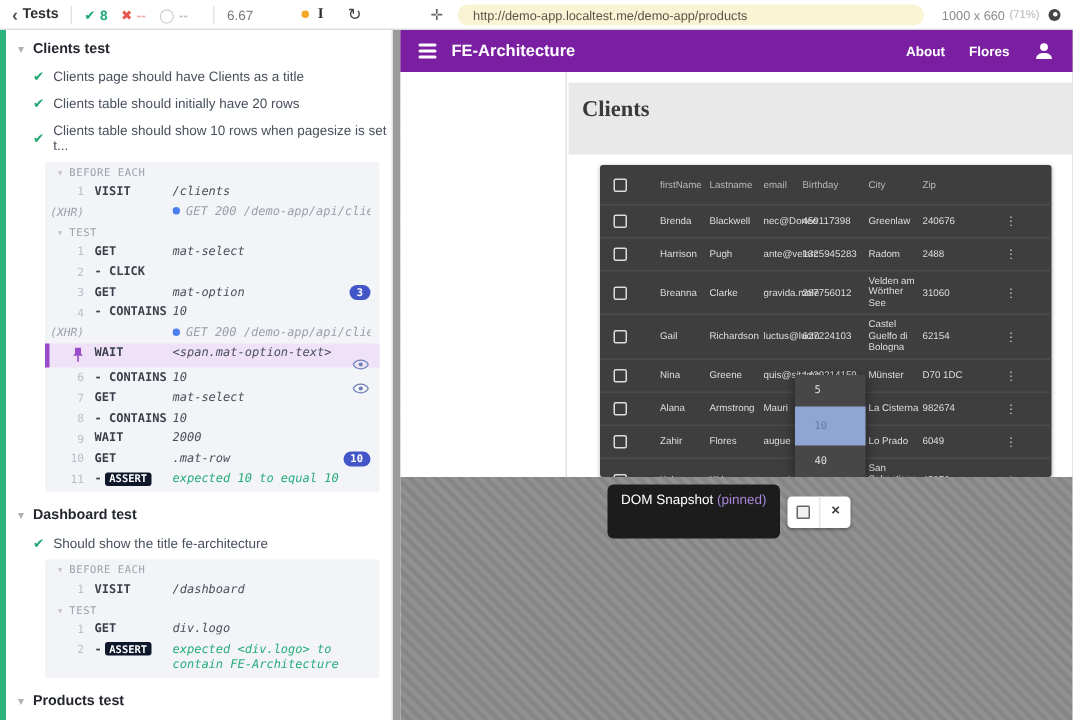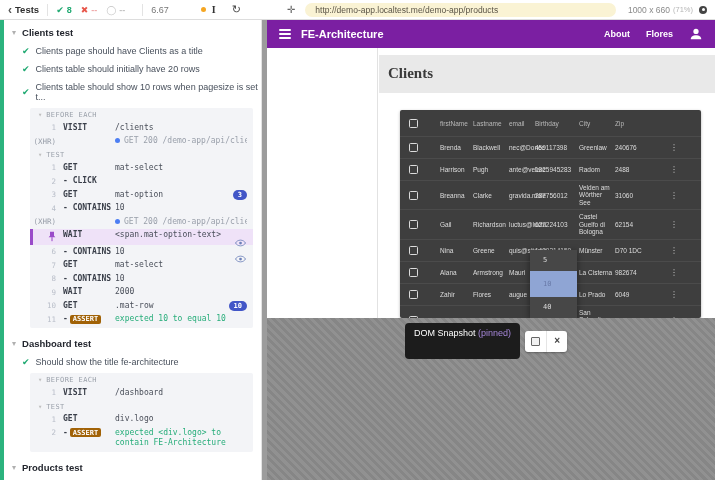--- a/index.html
+++ b/index.html
@@ -44,51 +44,51 @@
   .test-check { color:#1fa971; font-size:9px; }
   .test-title { font-size:9px; color:#48505c; }
   .hooks { margin:2px 8px 6px 26px; background:#f3f4f7; border-radius:2px; padding-bottom:2px; }
   .hook-hdr { display:flex; align-items:center; gap:4px; padding:3px 0 2px 8px; }
   .hook-caret { color:#c0c0c0; font-size:7px; }
   .hook-name { font-size:7px; letter-spacing:.4px; color:#9ba1ab; font-weight:normal; }
   .crow { position:relative; display:flex; align-items:flex-start; min-height:13.5px;
     padding:1.5px 6px 1.5px 0; }
   .cn { width:26px; text-align:right; font-size:7.5px; color:#b9bec9; flex:0 0 26px; padding-top:.5px; }
   .cm { width:52px; flex:0 0 52px; margin-left:7px; font-size:8px; font-weight:bold; color:#3a3f4a; white-space:nowrap; }
-  .ca { flex:1; font-size:8px; color:#4a4f5a; white-space:nowrap; overflow:hidden; }
+  .ca { flex:1; font-size:8px; color:#4a4f5a; white-space:nowrap; overflow:hidden;font-style:italic; }
   .ca.wrap { white-space:normal; line-height:1.3; }
-  .xhr .cn, .xhr .ca { color:#9aa0ab; }
+  .xhr .cn, .xhr .ca { font-style:italic; color:#9aa0ab; }
   .xhr-dot { display:inline-block; width:5px; height:5px; border-radius:50%; background:#4c7ef3;
     margin-right:4px; vertical-align:middle; }
   .badge { position:absolute; right:6px; top:1.5px; background:#4256c7; color:#fff;
     font-size:7px; font-weight:bold; border-radius:7px; padding:1px 5px; }
   .eye { position:absolute; right:7px; top:3px; }
   .pinned { background:#efe2f8; }
   .pinned::before { content:""; position:absolute; left:0; top:0; bottom:0; width:3px; background:#9a4bc9; }
-  .assert-pill { display:inline-block; background:#a16207; color:#fff; font-size:7px;
+  .assert-pill { display:inline-block; background:#0f172a; color:#fff; font-size:7px;
     font-weight:bold; border-radius:2px; padding:0.5px 3px; }
   .assert-txt { color:#27ad7a; }
   .dash { color:#3a3f4a; font-weight:bold; font-size:8px; margin-right:2px; }
 
   
   .divider { position:absolute; left:262px; top:20px; width:5px; height:460px; background:#9c9c9c; }
   .aut { position:absolute; left:267px; top:20px; width:448px; height:460px;
     background:repeating-linear-gradient(45deg,#919191 0 3px,#868686 3px 6px); }
   .aut-header { position:absolute; left:0; top:0; width:448px; height:28px; background:#7b1fa2;
     display:flex; align-items:center; padding:0 12px; z-index:5; }
   .burger { width:12px; display:flex; flex-direction:column; gap:2px; }
   .burger i { display:block; height:2px; background:#fff; border-radius:1px; }
   .brand { color:#fff; font-weight:bold; font-size:11px; margin-left:10px; flex:1; }
   .nav-link { color:#fff; font-size:9px; font-weight:bold; margin-left:16px; }
   .user-icon { margin-left:16px; display:block; }
 
   .snapshot { position:absolute; left:0; top:28px; width:448px; height:270px; background:#fff; overflow:hidden; }
   .app-sidebar { position:absolute; left:0; top:0; width:111px; height:270px; background:#fff;
     border-right:1px solid #e2e2e2; }
-  .page-band { position:absolute; left:112px; top:7px; width:336px; height:38px; background:#e9e9e9; }
+  .page-band { position:absolute; left:112px; top:7px; width:336px; height:48px; background:#e9e9e9; }
   .page-title { font-family:"Liberation Serif",serif; font-weight:bold; font-size:15px;
     color:#3a3a3a; padding:10px 0 0 9px; }
 
   .dtable { position:absolute; left:133px; top:62px; width:301px; height:208px; background:#3e3e3e;
     border-radius:2px; color:#dedede; font-size:6.5px; overflow:hidden; box-shadow:0 1px 3px rgba(0,0,0,.3); }
   .trow { display:grid; grid-template-columns:40px 33px 36px 26px 44px 36px 32px 1fr;
     align-items:center; border-top:1px solid #4b4b4b; min-height:22px; padding:3px 0; }
   .trow.head { border-top:none; min-height:26px; color:#b9b9b9; }
   .tcell { white-space:nowrap; overflow:visible; }
   .tcell.city { white-space:normal; line-height:1.15; }

